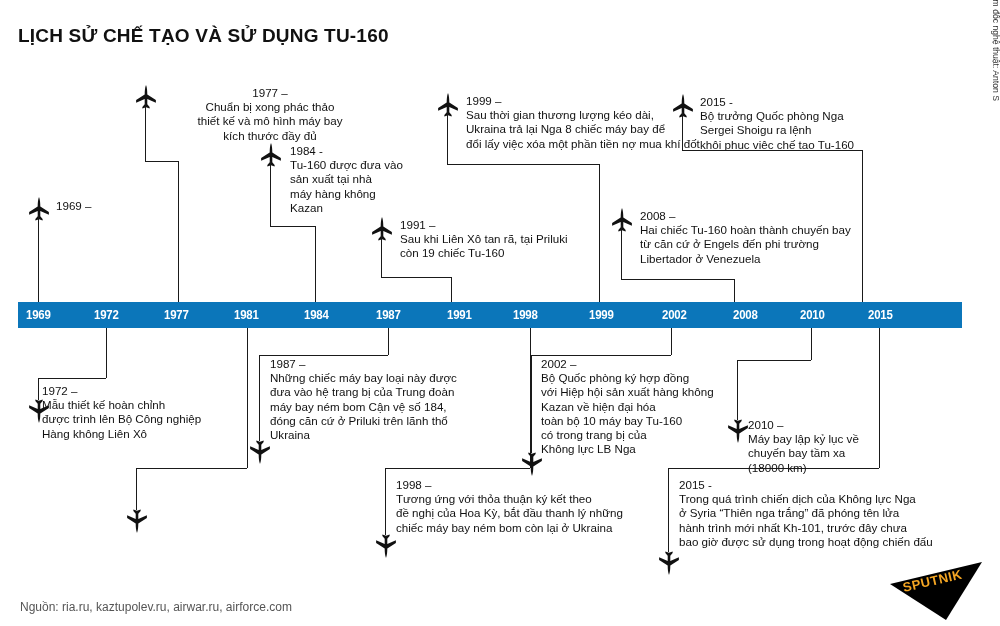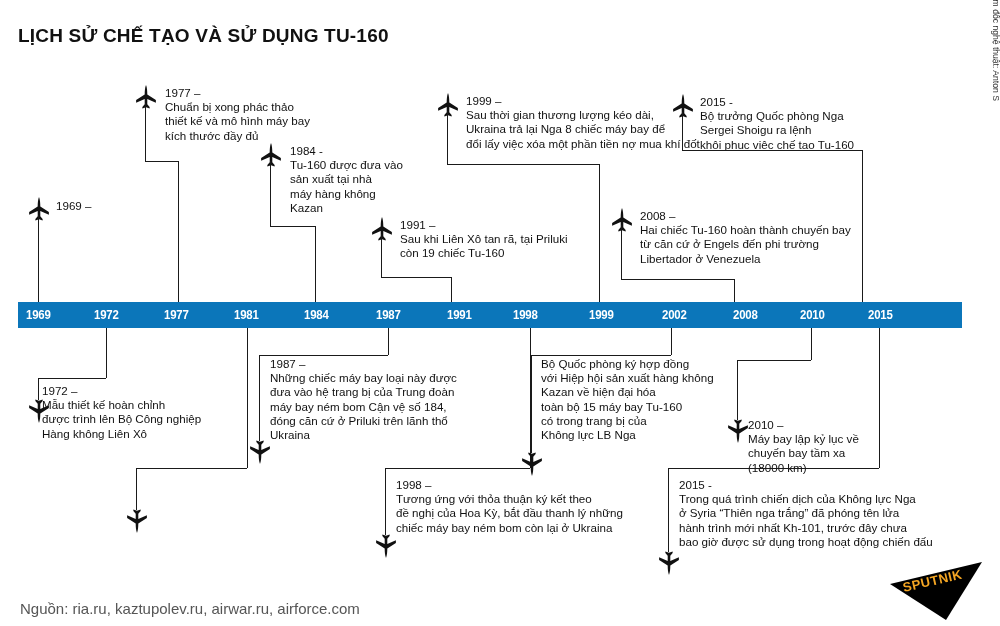--- a/index.html
+++ b/index.html
@@ -49,21 +49,21 @@
     font-size:11.6px;
     line-height:14.2px;
     color:#111;
   }
 
   .plane { position:absolute; width:26px; height:26px; }
   .plane svg { display:block; width:26px; height:26px; }
 
   .source {
     position:absolute; left:20px; top:600px;
-    font-size:15px; color:#555;text-align:right;
+    font-size:12px; color:#555;text-align:right;
   }
 
   .credit {
     position:absolute;
     right:-1px; top:2px;
     width:300px;
     font-size:8.6px;
     color:#333;
     transform:rotate(90deg);
     transform-origin:right top;
@@ -87,21 +87,21 @@
   </div>
   <div class="plane" style="left:26px; top:196px;">
     <svg viewBox="0 0 100 100">
         <g fill="#111">
           <path d="M50 4 C46 14 45 28 45 40 L12 62 L12 72 L45 58 L45 78 L36 88 L36 94 L50 89 L64 94 L64 88 L55 78 L55 58 L88 72 L88 62 L55 40 C55 28 54 14 50 4 Z"></path>
         </g>
       </svg>
   </div>
   <div class="vline" style="left:38px; top:215px; height:87px;"></div>
 
-  <div class="entry" style="left:165px; top:86px; width:210px;">
+  <div class="entry" style="left:165px; top:86px; width:210px;text-align:center;">
     <div class="eyear">1977 –</div>
     <div class="etext">Chuẩn bị xong phác thảo
 thiết kế và mô hình máy bay
 kích thước đầy đủ</div>
   </div>
   <div class="plane" style="left:133px; top:84px;">
     <svg viewBox="0 0 100 100">
         <g fill="#111">
           <path d="M50 4 C46 14 45 28 45 40 L12 62 L12 72 L45 58 L45 78 L36 88 L36 94 L50 89 L64 94 L64 88 L55 78 L55 58 L88 72 L88 62 L55 40 C55 28 54 14 50 4 Z"></path>
         </g>
@@ -279,24 +279,25 @@
   <div class="hline" style="left:531px; top:355px; width:140px;"></div>
   <div class="vline" style="left:531px; top:355px; height:98px;"></div>
   <div class="plane" style="left:519px; top:451px;">
     <svg viewBox="0 0 100 100">
         <g fill="#111" transform="rotate(180 50 50)">
           <path d="M50 4 C46 14 45 28 45 40 L12 62 L12 72 L45 58 L45 78 L36 88 L36 94 L50 89 L64 94 L64 88 L55 78 L55 58 L88 72 L88 62 L55 40 C55 28 54 14 50 4 Z"></path>
         </g>
       </svg>
   </div>
   <div class="entry" style="left:541px; top:357px; width:230px;">
+    <div class="eyear">2002 –</div>
     <div class="etext">Bộ Quốc phòng ký hợp đồng
 với Hiệp hội sản xuất hàng không
 Kazan về hiện đại hóa
-toàn bộ 15 máy bay Tu-160
+toàn bộ 10 máy bay Tu-160
 có trong trang bị của
 Không lực LB Nga</div>
   </div>
 
   <div class="vline" style="left:811px; top:328px; height:32px;"></div>
   <div class="hline" style="left:737px; top:360px; width:74px;"></div>
   <div class="vline" style="left:737px; top:360px; height:60px;"></div>
   <div class="plane" style="left:725px; top:418px;">
     <svg viewBox="0 0 100 100">
         <g fill="#111" transform="rotate(180 50 50)">

